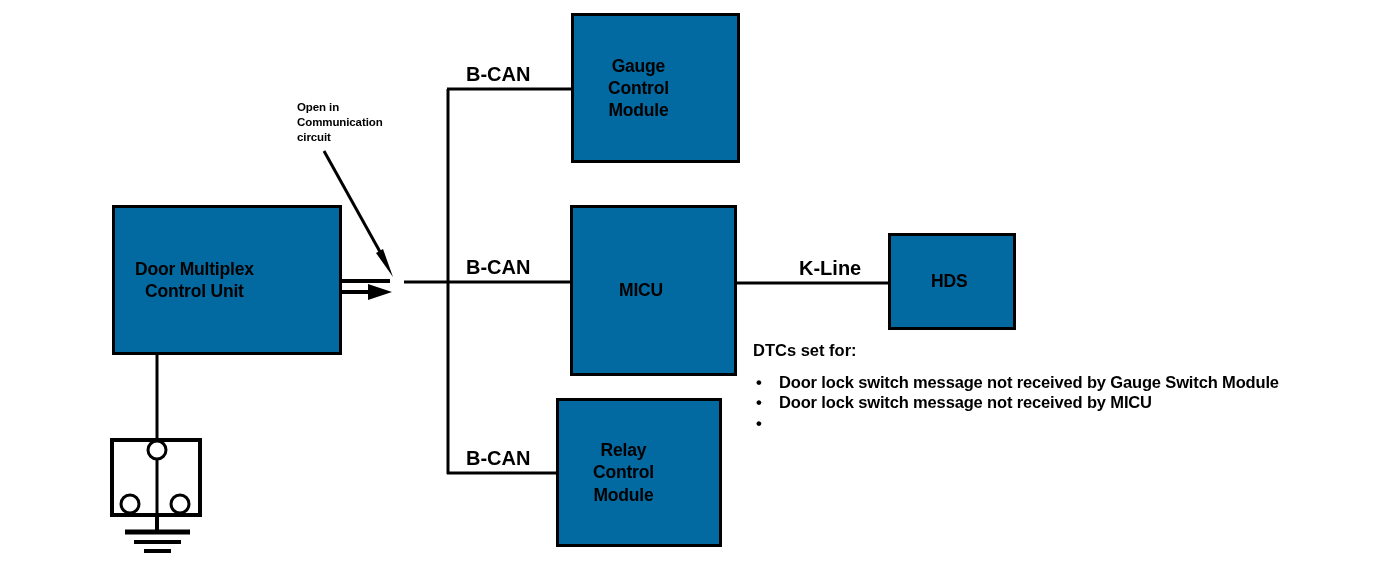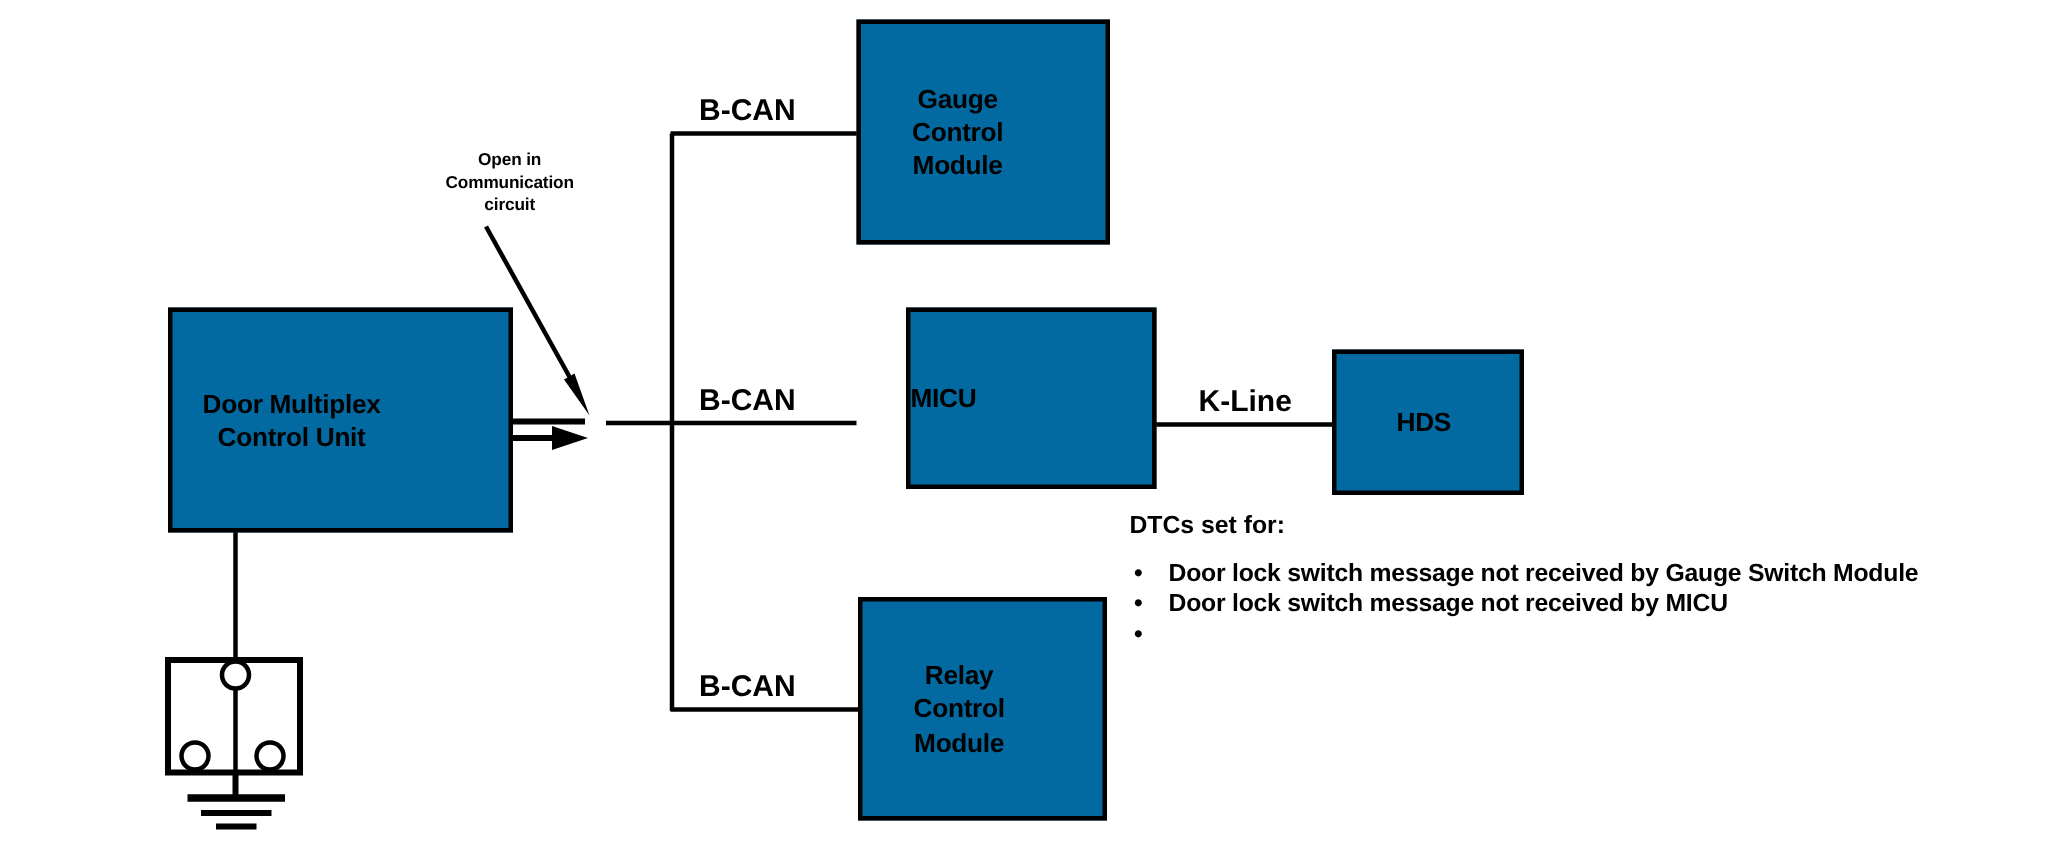--- a/index.html
+++ b/index.html
@@ -154,43 +154,43 @@
     <span class="node-label">Door Multiplex
 Control Unit</span>
   </div>
 
   <div class="node-box" style="left:571px; top:13px; width:169px; height:150px; padding-left:34px;">
     <span class="node-label">Gauge
 Control
 Module</span>
   </div>
 
-  <div class="node-box" style="left:604px; top:205px; width:167px; height:121px; ">
+  <div class="node-box" style="left:570px; top:205px; width:167px; height:171px; padding-left:46px;">
     <span class="node-label">MICU</span>
   </div>
 
-  <div class="node-box" style="left:572px; top:398px; width:166px; height:149px; padding-left:34px;">
+  <div class="node-box" style="left:556px; top:398px; width:166px; height:149px; padding-left:34px;">
     <span class="node-label">Relay
 Control
 Module</span>
   </div>
 
   <div class="node-box" style="left:888px; top:233px; width:128px; height:97px; padding-left:40px;">
     <span class="node-label">HDS</span>
   </div>
 
   <span class="wire-label" style="left:466px; top:63px;">B-CAN</span>
 
   <span class="wire-label" style="left:466px; top:256px;">B-CAN</span>
 
   <span class="wire-label" style="left:466px; top:447px;">B-CAN</span>
 
   <span class="wire-label" style="left:799px; top:257px;">K-Line</span>
 
-  <span class="free-label" id="annotation-open" style="left:297px; top:100px;text-align:center;">Open in
+  <span class="free-label" id="annotation-open" style="left:297px; top:100px;">Open in
 Communication
 circuit</span>
 
 
   <div id="dtc-block">
     <div id="dtc-heading">DTCs set for:</div>
     <ul class="dtc-list">
       <li class="dtc-item">
         <span class="dtc-bullet">•</span>
         <span>Door lock switch message not received by Gauge Switch Module</span>

